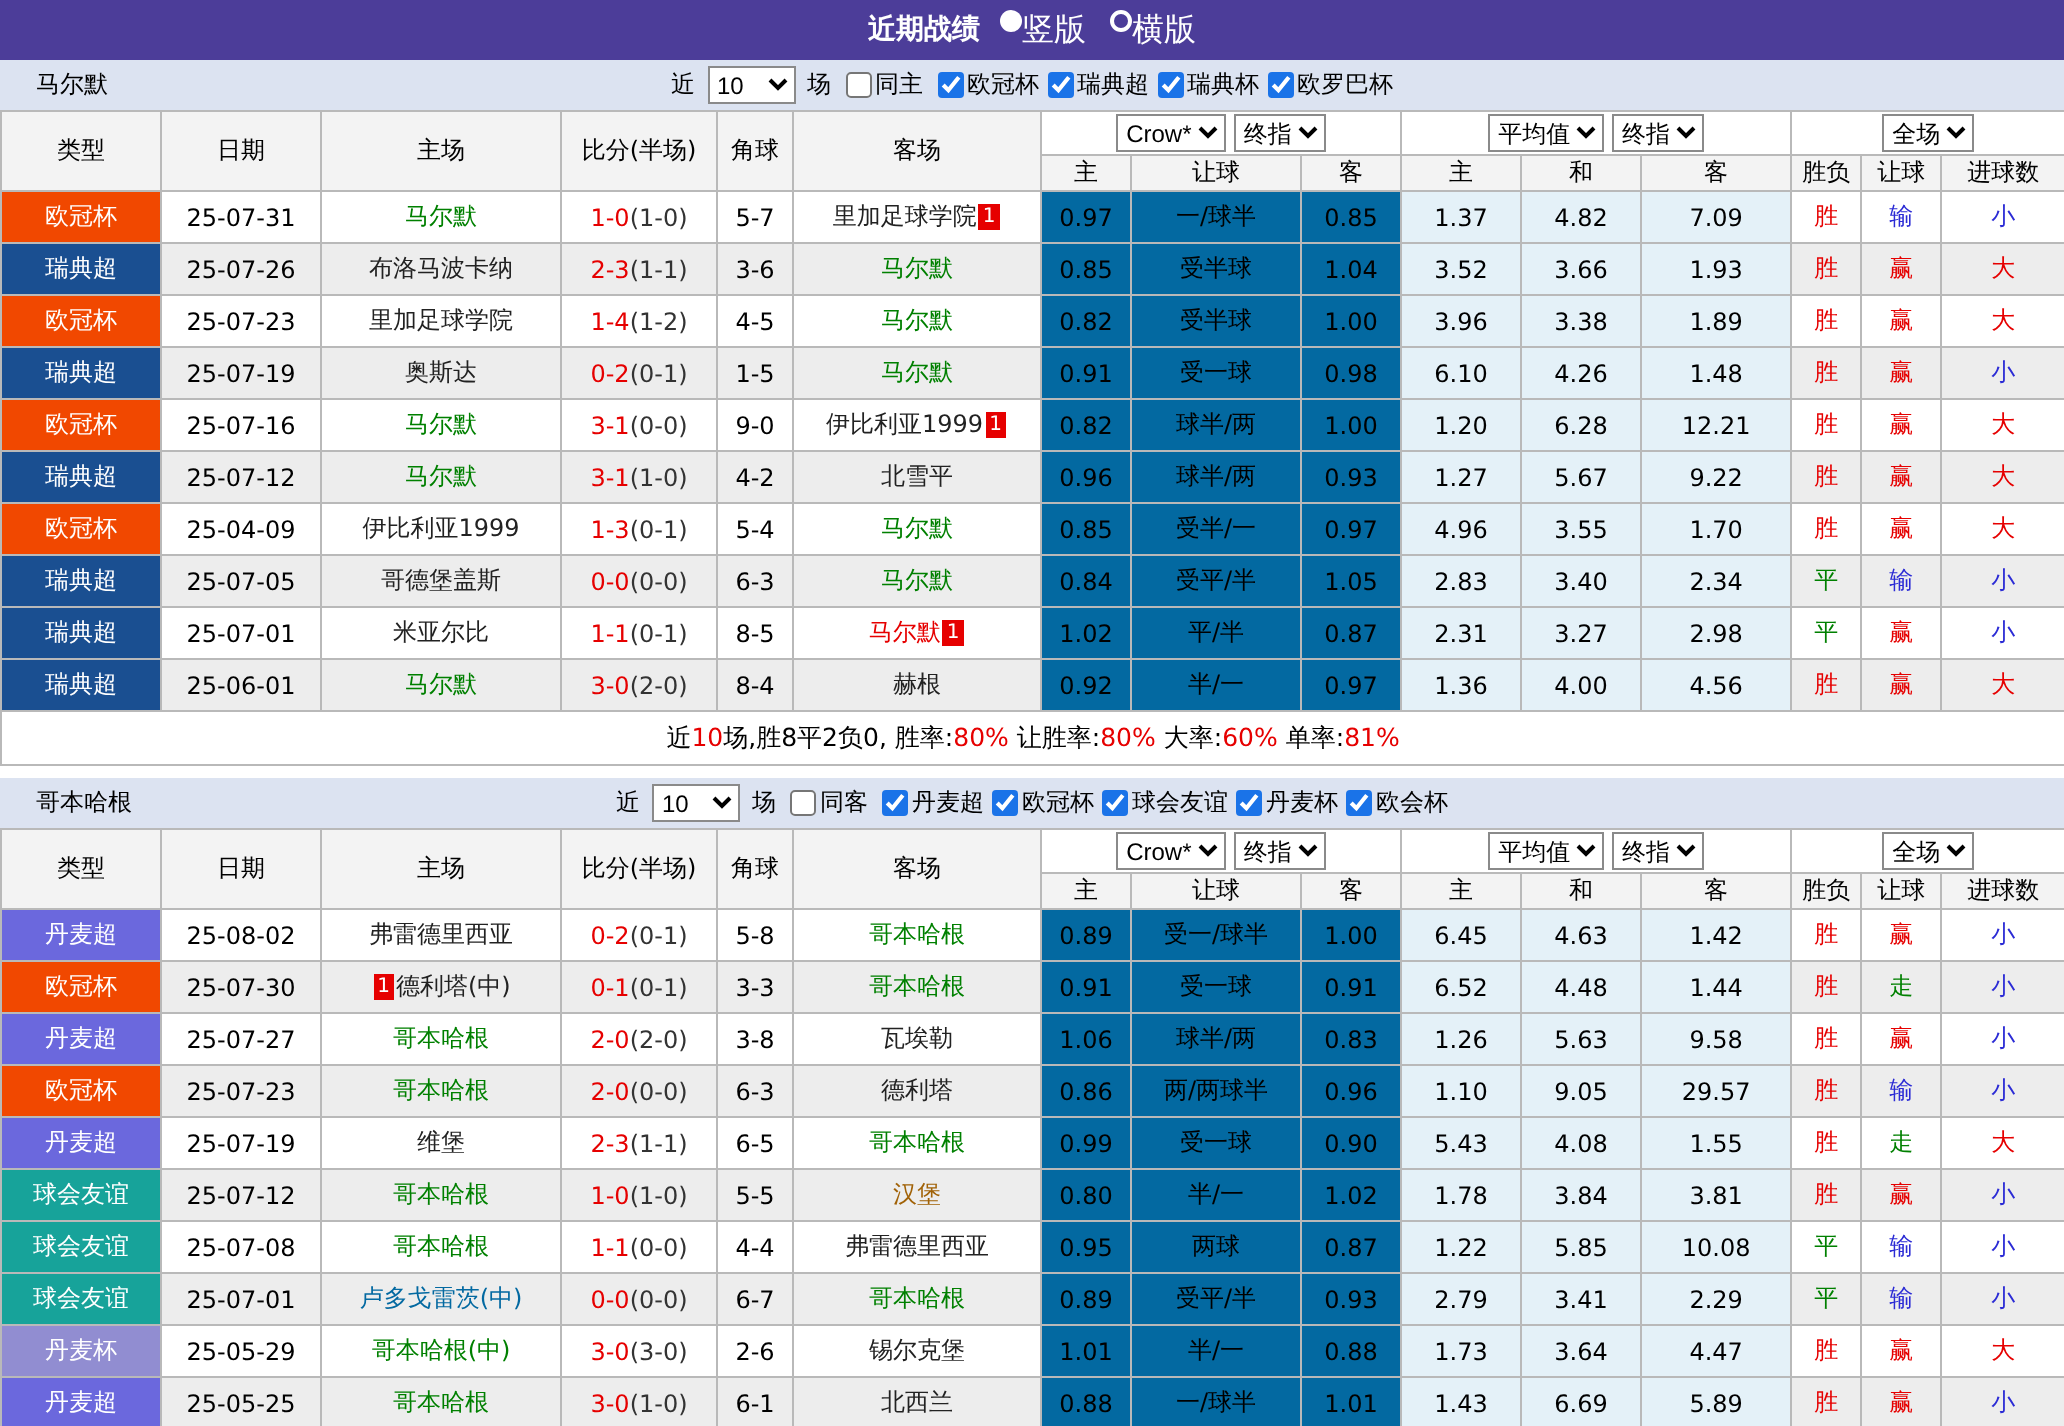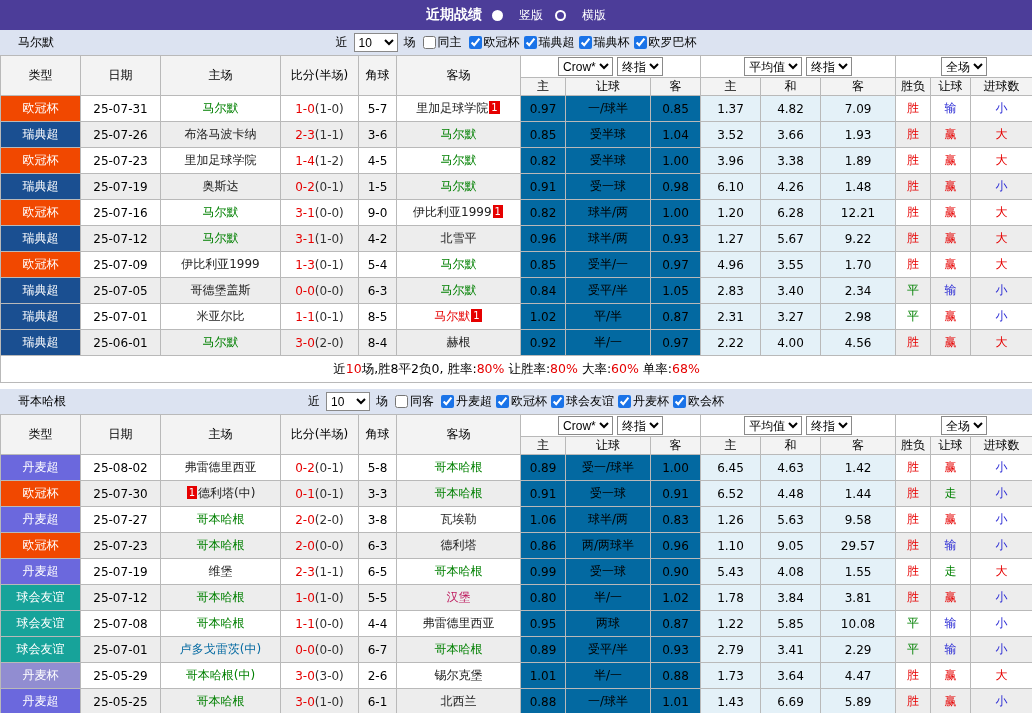--- a/index.html
+++ b/index.html
@@ -9,21 +9,21 @@
     font-family:"DejaVu Sans","Liberation Sans",sans-serif;
     background:#fff; font-size:12px; color:#000;
   }
   
   .titlebar {
     height:30px; background:#4c3d99; color:#fff;
     display:flex; align-items:center; justify-content:center; gap:10px;
   }
   .titlebar .title { font-weight:bold; font-size:14px; }
   .radio-group { display:flex; align-items:center; gap:12px; }
-  .radio-group label { display:flex; align-items:center; gap:16px; font-size:12px; cursor:pointer; }
+  .radio-group label { display:flex; align-items:flex-start; gap:0; font-size:16px; cursor:pointer; }
   .rdot { width:11px; height:11px; border-radius:50%; display:inline-block; }
   .rdot.sel { background:#fff; }
   .rdot.unsel { width:11px; height:11px; border:2px solid #fff; background:transparent; }
   
   .filter-bar {
     height:25px; background:#dce3f1; position:relative;
     display:flex; align-items:center; justify-content:center;
   }
   .team-name { position:absolute; left:18px; color:#000; }
   .filter-center { display:flex; align-items:center; gap:3px; }
@@ -249,21 +249,21 @@
           <td class="crow">0.93</td>
           <td class="avg">1.27</td>
           <td class="avg">5.67</td>
           <td class="avg">9.22</td>
           <td style="color: rgb(230, 0, 0);">胜</td>
           <td style="color: rgb(230, 0, 0);">赢</td>
           <td style="color: rgb(230, 0, 0);">大</td>
         </tr>
         <tr class="odd">
           <td class="league" style="background: rgb(241, 72, 0);">欧冠杯</td>
-          <td>25-07-09</td>
+          <td>25-04-09</td>
           <td><span style="color: rgb(34, 34, 34);">伊比利亚1999</span></td>
           <td><span class="score-main">1-3</span><span class="score-half">(0-1)</span></td>
           <td>5-4</td>
           <td><span style="color: rgb(0, 128, 0);">马尔默</span></td>
           <td class="crow">0.85</td>
           <td class="crow">受半/一</td>
           <td class="crow">0.97</td>
           <td class="avg">4.96</td>
           <td class="avg">3.55</td>
           <td class="avg">1.70</td>
@@ -308,29 +308,29 @@
         <tr class="even">
           <td class="league" style="background: rgb(26, 79, 145);">瑞典超</td>
           <td>25-06-01</td>
           <td><span style="color: rgb(0, 128, 0);">马尔默</span></td>
           <td><span class="score-main">3-0</span><span class="score-half">(2-0)</span></td>
           <td>8-4</td>
           <td><span style="color: rgb(34, 34, 34);">赫根</span></td>
           <td class="crow">0.92</td>
           <td class="crow">半/一</td>
           <td class="crow">0.97</td>
-          <td class="avg">2.22</td>
+          <td class="avg">1.36</td>
           <td class="avg">4.00</td>
           <td class="avg">4.56</td>
           <td style="color: rgb(230, 0, 0);">胜</td>
           <td style="color: rgb(230, 0, 0);">赢</td>
           <td style="color: rgb(230, 0, 0);">大</td>
         </tr>
         <tr class="summary">
-          <td colspan="15"><span>近</span><span class="red">10</span><span>场,胜8平2负0, 胜率:</span><span class="red">80%</span><span> 让胜率:</span><span class="red">80%</span><span> 大率:</span><span class="red">60%</span><span> 单率:</span><span class="red">68%</span></td>
+          <td colspan="15"><span>近</span><span class="red">10</span><span>场,胜8平2负0, 胜率:</span><span class="red">80%</span><span> 让胜率:</span><span class="red">80%</span><span> 大率:</span><span class="red">60%</span><span> 单率:</span><span class="red">81%</span></td>
         </tr>
       </tbody>
   </table>
 </div>
 
 <div class="section-gap"></div>
 
 <div>
   <div class="filter-bar">
     <span class="team-name">哥本哈根</span>
@@ -501,21 +501,21 @@
           <td style="color: rgb(230, 0, 0);">胜</td>
           <td style="color: rgb(0, 128, 0);">走</td>
           <td style="color: rgb(230, 0, 0);">大</td>
         </tr>
         <tr class="even">
           <td class="league" style="background: rgb(23, 163, 154);">球会友谊</td>
           <td>25-07-12</td>
           <td><span style="color: rgb(0, 128, 0);">哥本哈根</span></td>
           <td><span class="score-main">1-0</span><span class="score-half">(1-0)</span></td>
           <td>5-5</td>
-          <td><span style="color: #be185d;">汉堡</span></td>
+          <td><span style="color: #a16207;">汉堡</span></td>
           <td class="crow">0.80</td>
           <td class="crow">半/一</td>
           <td class="crow">1.02</td>
           <td class="avg">1.78</td>
           <td class="avg">3.84</td>
           <td class="avg">3.81</td>
           <td style="color: rgb(230, 0, 0);">胜</td>
           <td style="color: rgb(230, 0, 0);">赢</td>
           <td style="color: rgb(43, 43, 213);">小</td>
         </tr>

